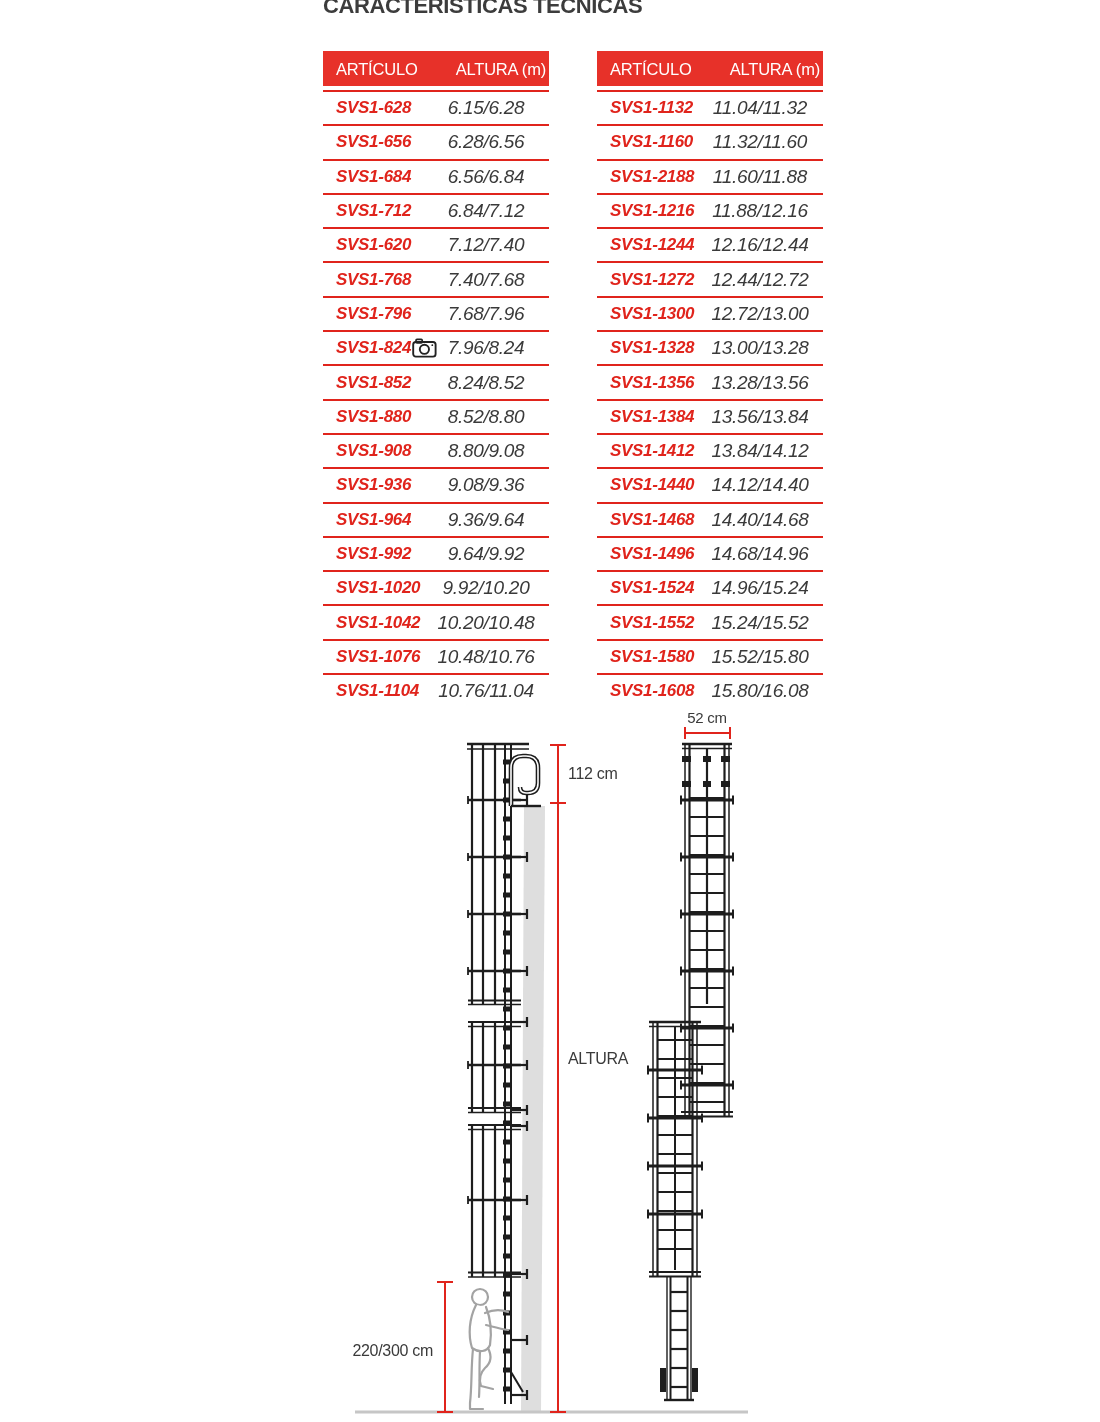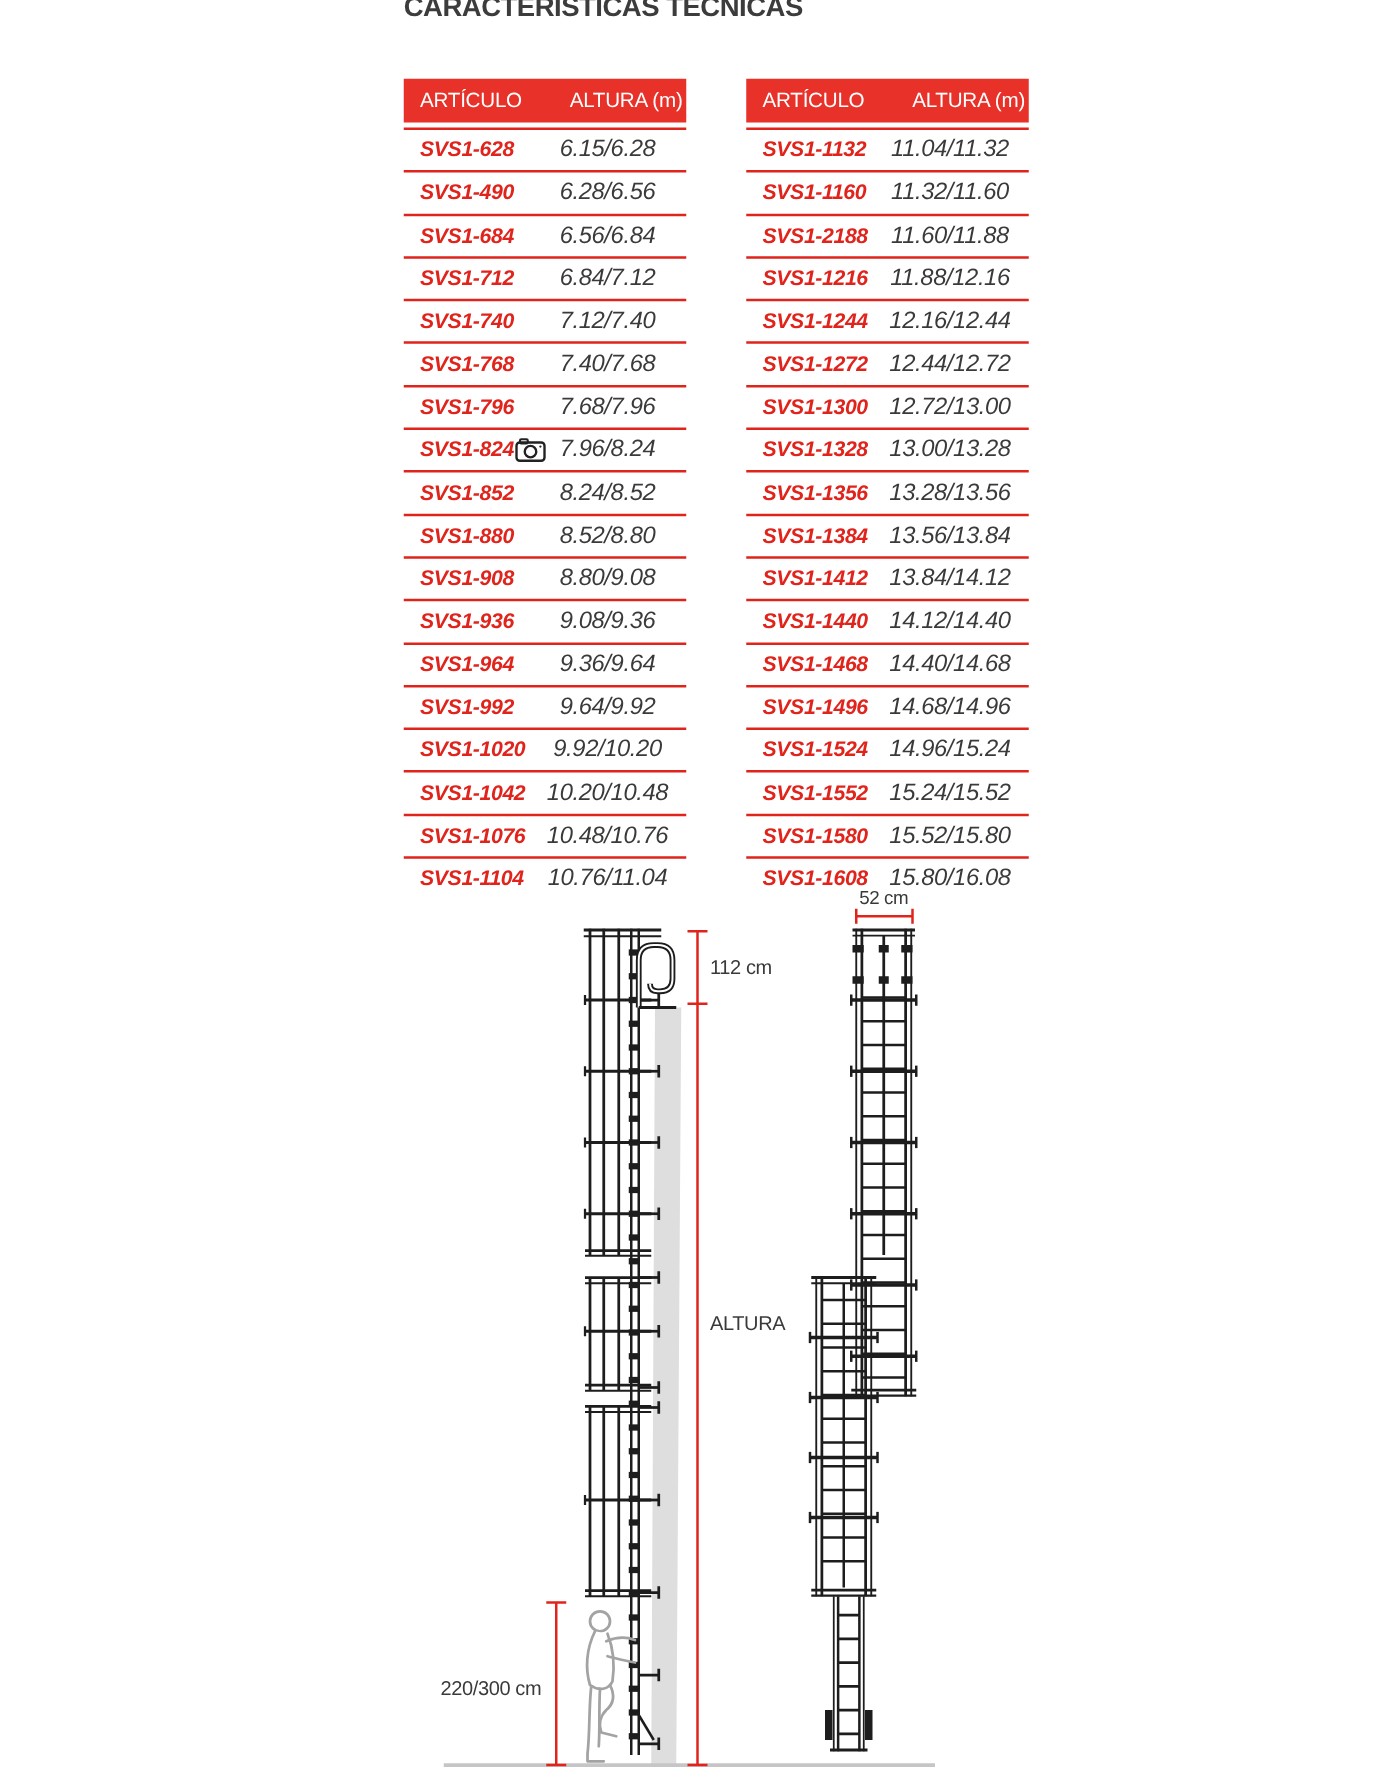--- a/index.html
+++ b/index.html
@@ -10,21 +10,21 @@
   html,body{margin:0;padding:0;background:#ffffff;}
   .page{
     position:relative; width:1100px; height:1422px; background:#ffffff;
     overflow:hidden; font-family:"Liberation Sans", sans-serif;margin-left:20px;
   }
   .page-title{
     position:absolute; left:303px; top:-5px; margin:0;
     font-size:22px; line-height:1; font-weight:bold; letter-spacing:-0.4px;
     color:var(--title-text);
   }
-  .artable{ position:absolute; top:63px; width:226px; }
+  .artable{ position:absolute; top:51px; width:226px; }
   .artable.t0{ left:303px; }
   .artable.t1{ left:577px; }
   .thead{
     position:relative; height:35px; background:var(--header-bg);
     color:var(--header-text); font-size:16.5px; letter-spacing:-0.2px;
   }
   .h-art{ position:absolute; left:13px; top:50%; transform:translateY(-50%); }
   .h-alt{ position:absolute; left:103px; width:120px; text-align:right; top:50%; transform:translateY(-50%); }
   .tbody{ margin-top:4px; }
   .trow{
@@ -68,39 +68,39 @@
       <span class="h-alt">ALTURA (m)</span>
     </div>
     <div class="tbody">
     <div class="trow">
       <span class="art">SVS1-628</span>
 
       <span class="val">6.15/6.28</span>
     </div>
 
     <div class="trow">
-      <span class="art">SVS1-490</span>
+      <span class="art">SVS1-656</span>
 
       <span class="val">6.28/6.56</span>
     </div>
 
     <div class="trow">
       <span class="art">SVS1-684</span>
 
       <span class="val">6.56/6.84</span>
     </div>
 
     <div class="trow">
       <span class="art">SVS1-712</span>
 
       <span class="val">6.84/7.12</span>
     </div>
 
     <div class="trow">
-      <span class="art">SVS1-740</span>
+      <span class="art">SVS1-620</span>
 
       <span class="val">7.12/7.40</span>
     </div>
 
     <div class="trow">
       <span class="art">SVS1-768</span>
 
       <span class="val">7.40/7.68</span>
     </div>
 

